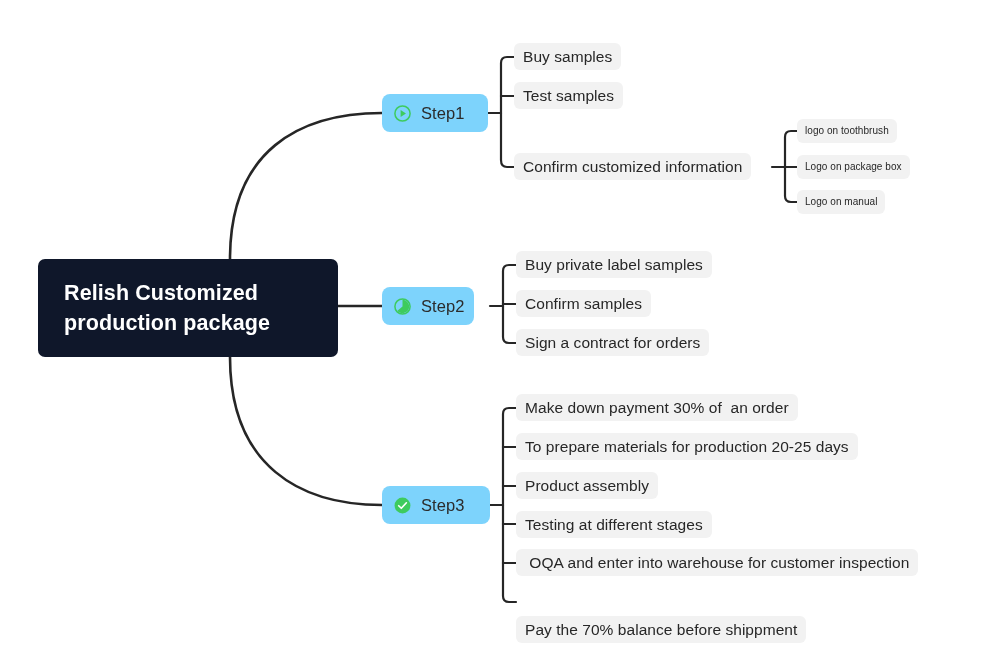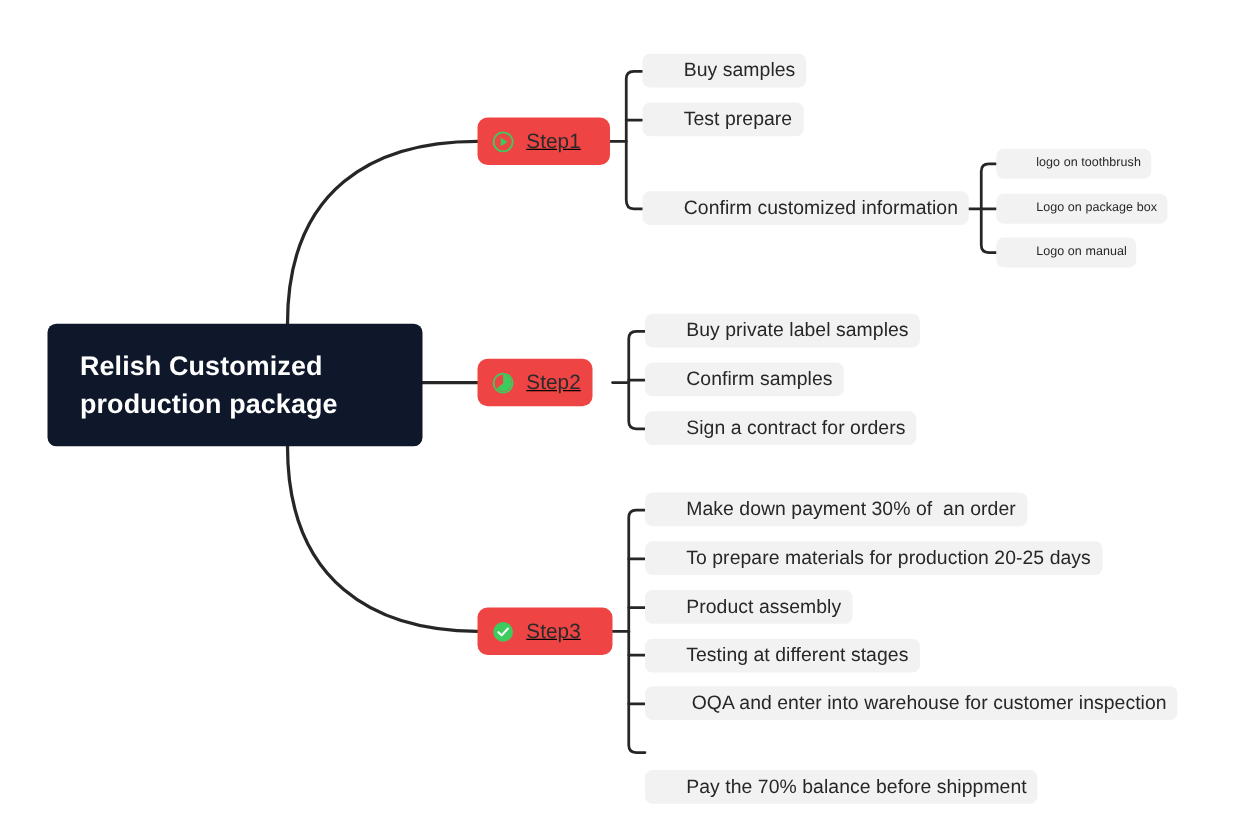--- a/index.html
+++ b/index.html
@@ -66,27 +66,26 @@
     font-weight: bold;
     line-height: 30px;
     letter-spacing: 0.1px;
     white-space: nowrap;
   }
 
   
   .step-node {
     position: absolute;
     height: 38px;
-    background: #ef4444;
+    background: #7dd3fc;
     border-radius: 8px;
     display: flex;
     align-items: center;
     padding: 0 14px 0 11px;
     z-index: 3;
-    text-decoration: underline;
   }
   .step-icon {
     width: 19px;
     height: 19px;
     margin-right: 9px;
     flex: 0 0 auto;
     display: block;
   }
   .step-label {
     font-size: 16.5px;
@@ -108,21 +107,20 @@
     padding: 0 9px;
     height: 27px;
     z-index: 2;
   }
   .leaf-label {
     font-size: 15.5px;
     color: #272727;
     white-space: pre;
     letter-spacing: 0.05px;
     line-height: 1;
-    margin-left: 24px;
   }
   .leaf.small { height: 24px; padding: 0 8px; }
   .leaf.small .leaf-label { font-size: 10px; }
 </style>
 </head>
 <body>
 
 <div id="mindmap-root">
 
   <svg id="connector-layer" viewBox="0 0 1000 658" width="1000" height="658">
@@ -179,21 +177,21 @@
       <circle cx="12" cy="12" r="10" fill="#3ECB5E"></circle>
       <path d="M 7.2 12.3 L 10.5 15.5 L 16.9 8.6" fill="none" stroke="#ffffff" stroke-width="2.1" stroke-linecap="round" stroke-linejoin="round"></path>
     </svg>
     <span class="step-label">Step3</span>
   </div>
 
   <div class="leaf" style="left:514px; top:43px;">
     <span class="leaf-label">Buy samples</span>
   </div>
   <div class="leaf" style="left:514px; top:82px;">
-    <span class="leaf-label">Test prepare</span>
+    <span class="leaf-label">Test samples</span>
   </div>
   <div class="leaf" style="left:514px; top:153px;">
     <span class="leaf-label">Confirm customized information</span>
   </div>
 
   <div class="leaf small" style="left:797px; top:119px;">
     <span class="leaf-label">logo on toothbrush</span>
   </div>
   <div class="leaf small" style="left:797px; top:155px;">
     <span class="leaf-label">Logo on package box</span>

